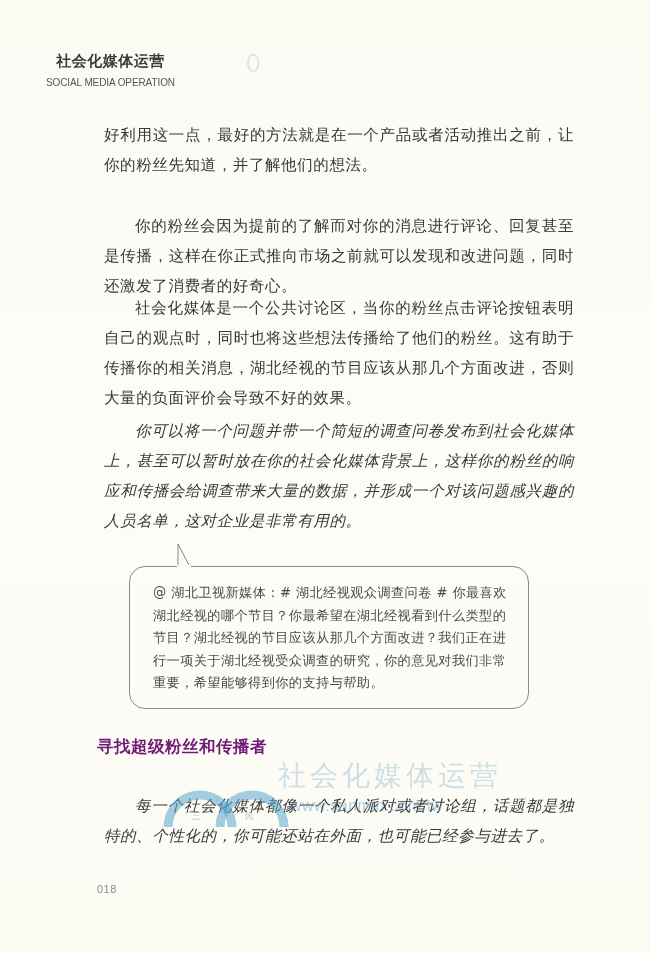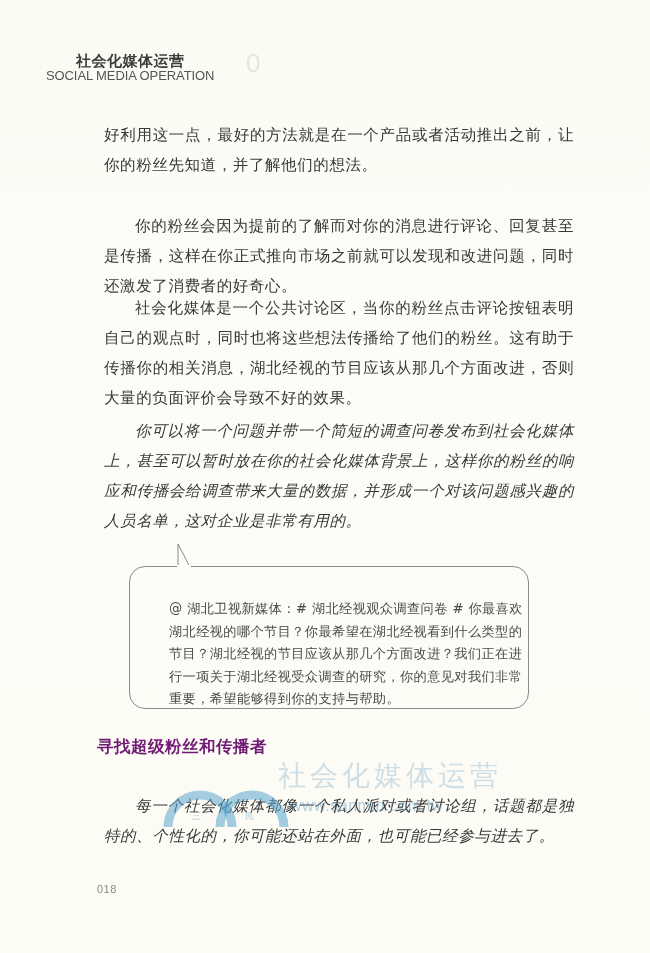--- a/index.html
+++ b/index.html
@@ -29,25 +29,25 @@
     .header-title {
       font-family: "DejaVu Sans", "Liberation Sans", sans-serif;
       font-size: 15px;
       font-weight: bold;
       color: #3c3c3c;
       letter-spacing: 0.5px;
       line-height: 17px;
     }
     .header-subtitle {
       font-family: "Liberation Sans", "DejaVu Sans", sans-serif;
-      font-size: 13px;
+      font-size: 10px;
       color: #555;
       letter-spacing: -0.1px;
       line-height: 10px;
-      margin-top: 1px;
+      margin-top: 8px;
     }
     .header-ghost-num {
       position: absolute;
       left: 200px;
       top: -5px;
       font-family: "Liberation Sans", sans-serif;
       font-size: 26px;
       color: #e6e6e0;
       font-weight: normal;
     }
@@ -85,21 +85,21 @@
     .bubble-text {
       position: absolute;
       left: 153px;
       top: 582px;
       width: 358px;
       font-family: "DejaVu Sans", "Liberation Sans", sans-serif;
       font-size: 13.2px;
       line-height: 22.5px;
       color: #4a4a4a;
       letter-spacing: 0.4px;
-      margin: 16px;
+      margin: 0;
     }
     .section-heading {
       position: absolute;
       left: 97px;
       top: 736px;
       font-family: "DejaVu Sans", "Liberation Sans", sans-serif;
       font-size: 16.5px;
       font-weight: bold;
       color: #701a75;
       letter-spacing: 0.5px;

